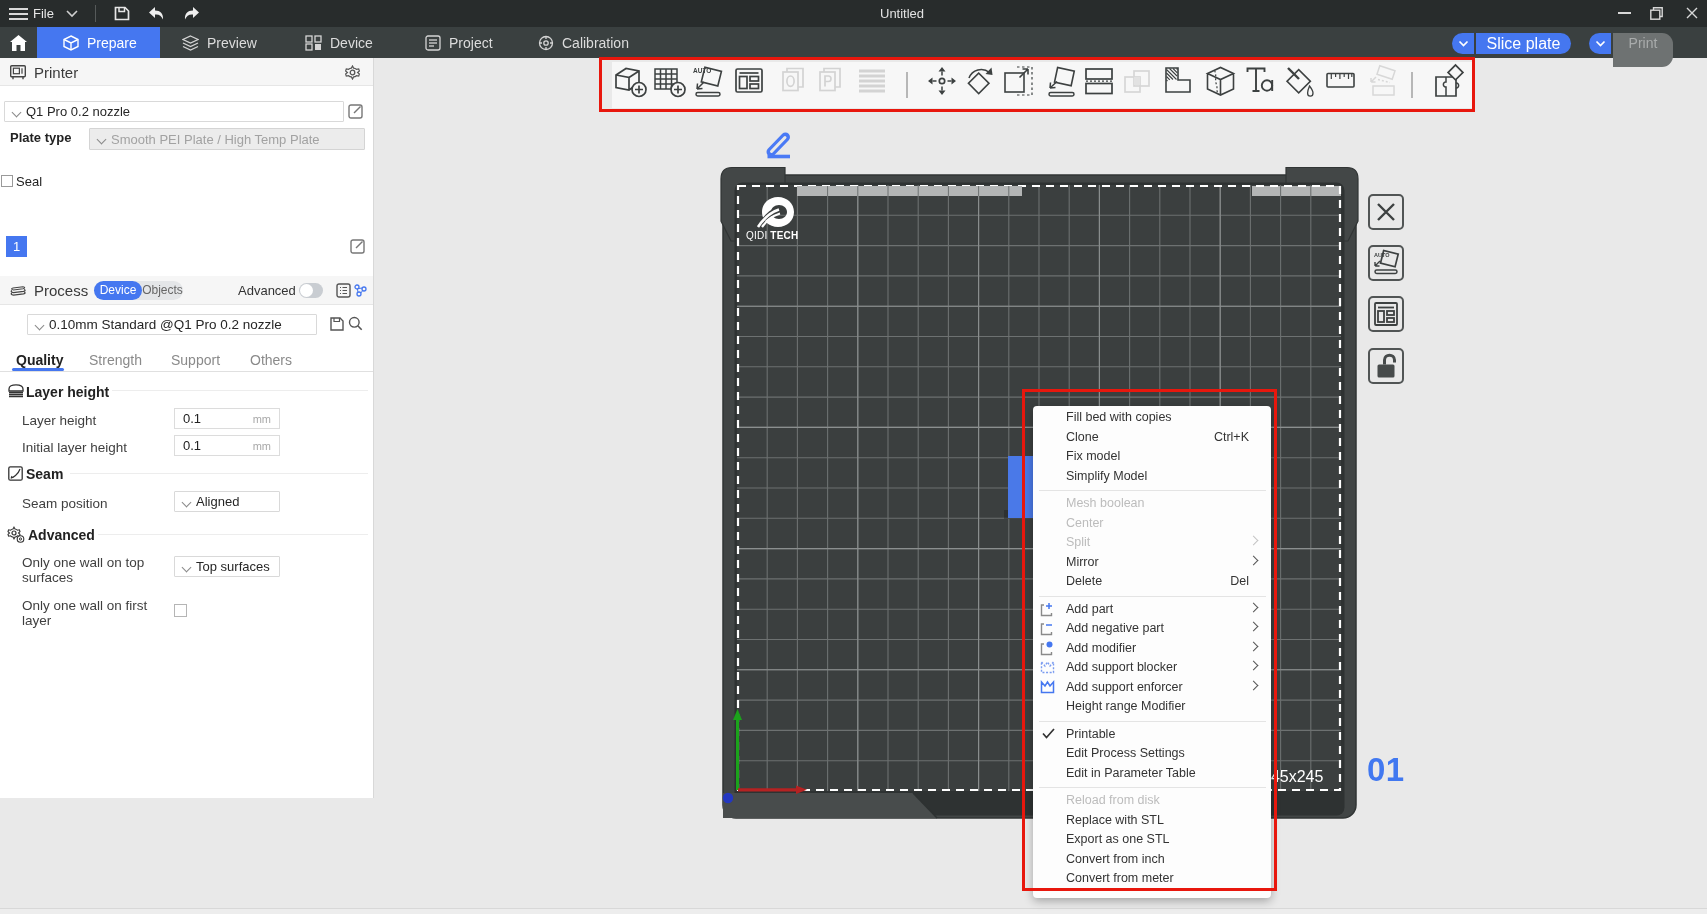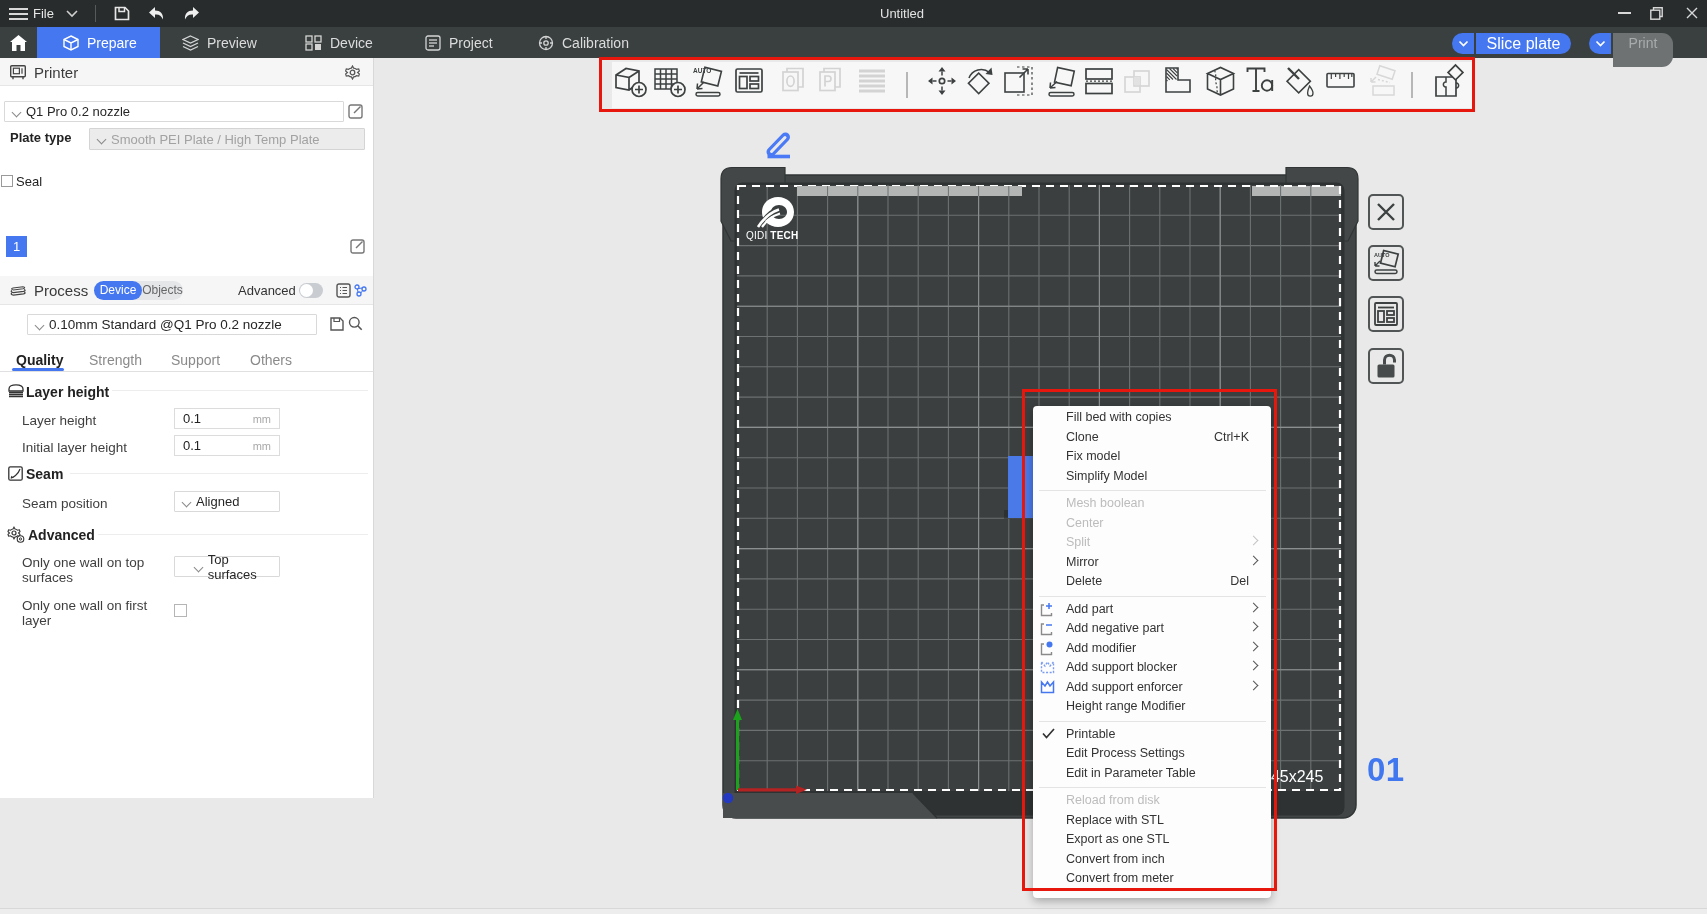--- a/index.html
+++ b/index.html
@@ -233,21 +233,21 @@
 
   <svg class="abs" style="left:7px;top:468px" width="18" height="17" viewBox="0 0 18 17">
       <circle cx="7" cy="7" r="2" fill="none" stroke="#333" stroke-width="1.2"></circle>
       <path d="M7 1.2 L8 3 A4.2 4.2 0 0 1 10.4 4.2 L12.4 3.8 L13 5.6 L11.5 7 L13 8.4 L12.4 10.2 L10.4 9.8 A4.2 4.2 0 0 1 8 11 L7 12.8 L6 11 A4.2 4.2 0 0 1 3.6 9.8 L1.6 10.2 L1 8.4 L2.5 7 L1 5.6 L1.6 3.8 L3.6 4.2 A4.2 4.2 0 0 1 6 3 Z" fill="none" stroke="#333" stroke-width="1.1"></path>
       <circle cx="13.5" cy="13" r="3.3" fill="#fff" stroke="#333" stroke-width="1.1"></circle>
       <circle cx="13.5" cy="13" r="1.1" fill="none" stroke="#333" stroke-width="1"></circle>
     </svg>
   <div class="abs" style="left:28px;top:469px;font-size:14px;font-weight:bold;color:#222;">Advanced</div>
   <div class="abs" style="left:98px;top:476px;width:270px;height:1px;background:#ededed;"></div>
   <div class="lbl" style="left:22px;top:497px;width:140px;">Only one wall on top surfaces</div>
-  <div class="selbox" style="left:174px;top:498px;width:106px;height:21px;padding-left:12px;"><span class="chev"></span>Top surfaces</div>
+  <div class="selbox" style="left:174px;top:498px;width:106px;height:21px;"><span class="chev"></span>Top surfaces</div>
   <div class="lbl" style="left:22px;top:540px;width:140px;">Only one wall on first layer</div>
   <div class="abs" style="left:174px;top:546px;width:13px;height:13px;border:1px solid #b5b5b5;background:#fff;"></div>
 </div>
 
 <div class="abs" id="toolbar" style="left:612px;top:62px;width:861px;height:46px;background:#f7f7f7;"></div>
 <svg class="abs" style="left:612px;top:62px;z-index:10" width="861" height="46" viewBox="0 0 861 46">
   <g fill="none" stroke="#3d4141" stroke-width="1.7">
 
     <g transform="translate(3,5)">
         <path d="M1 8 L11 1.5 L24 4 L24 16 L14 23 L1 20.5 Z M1 8 L14 10.5 L14 23 M14 10.5 L24 4"></path>

